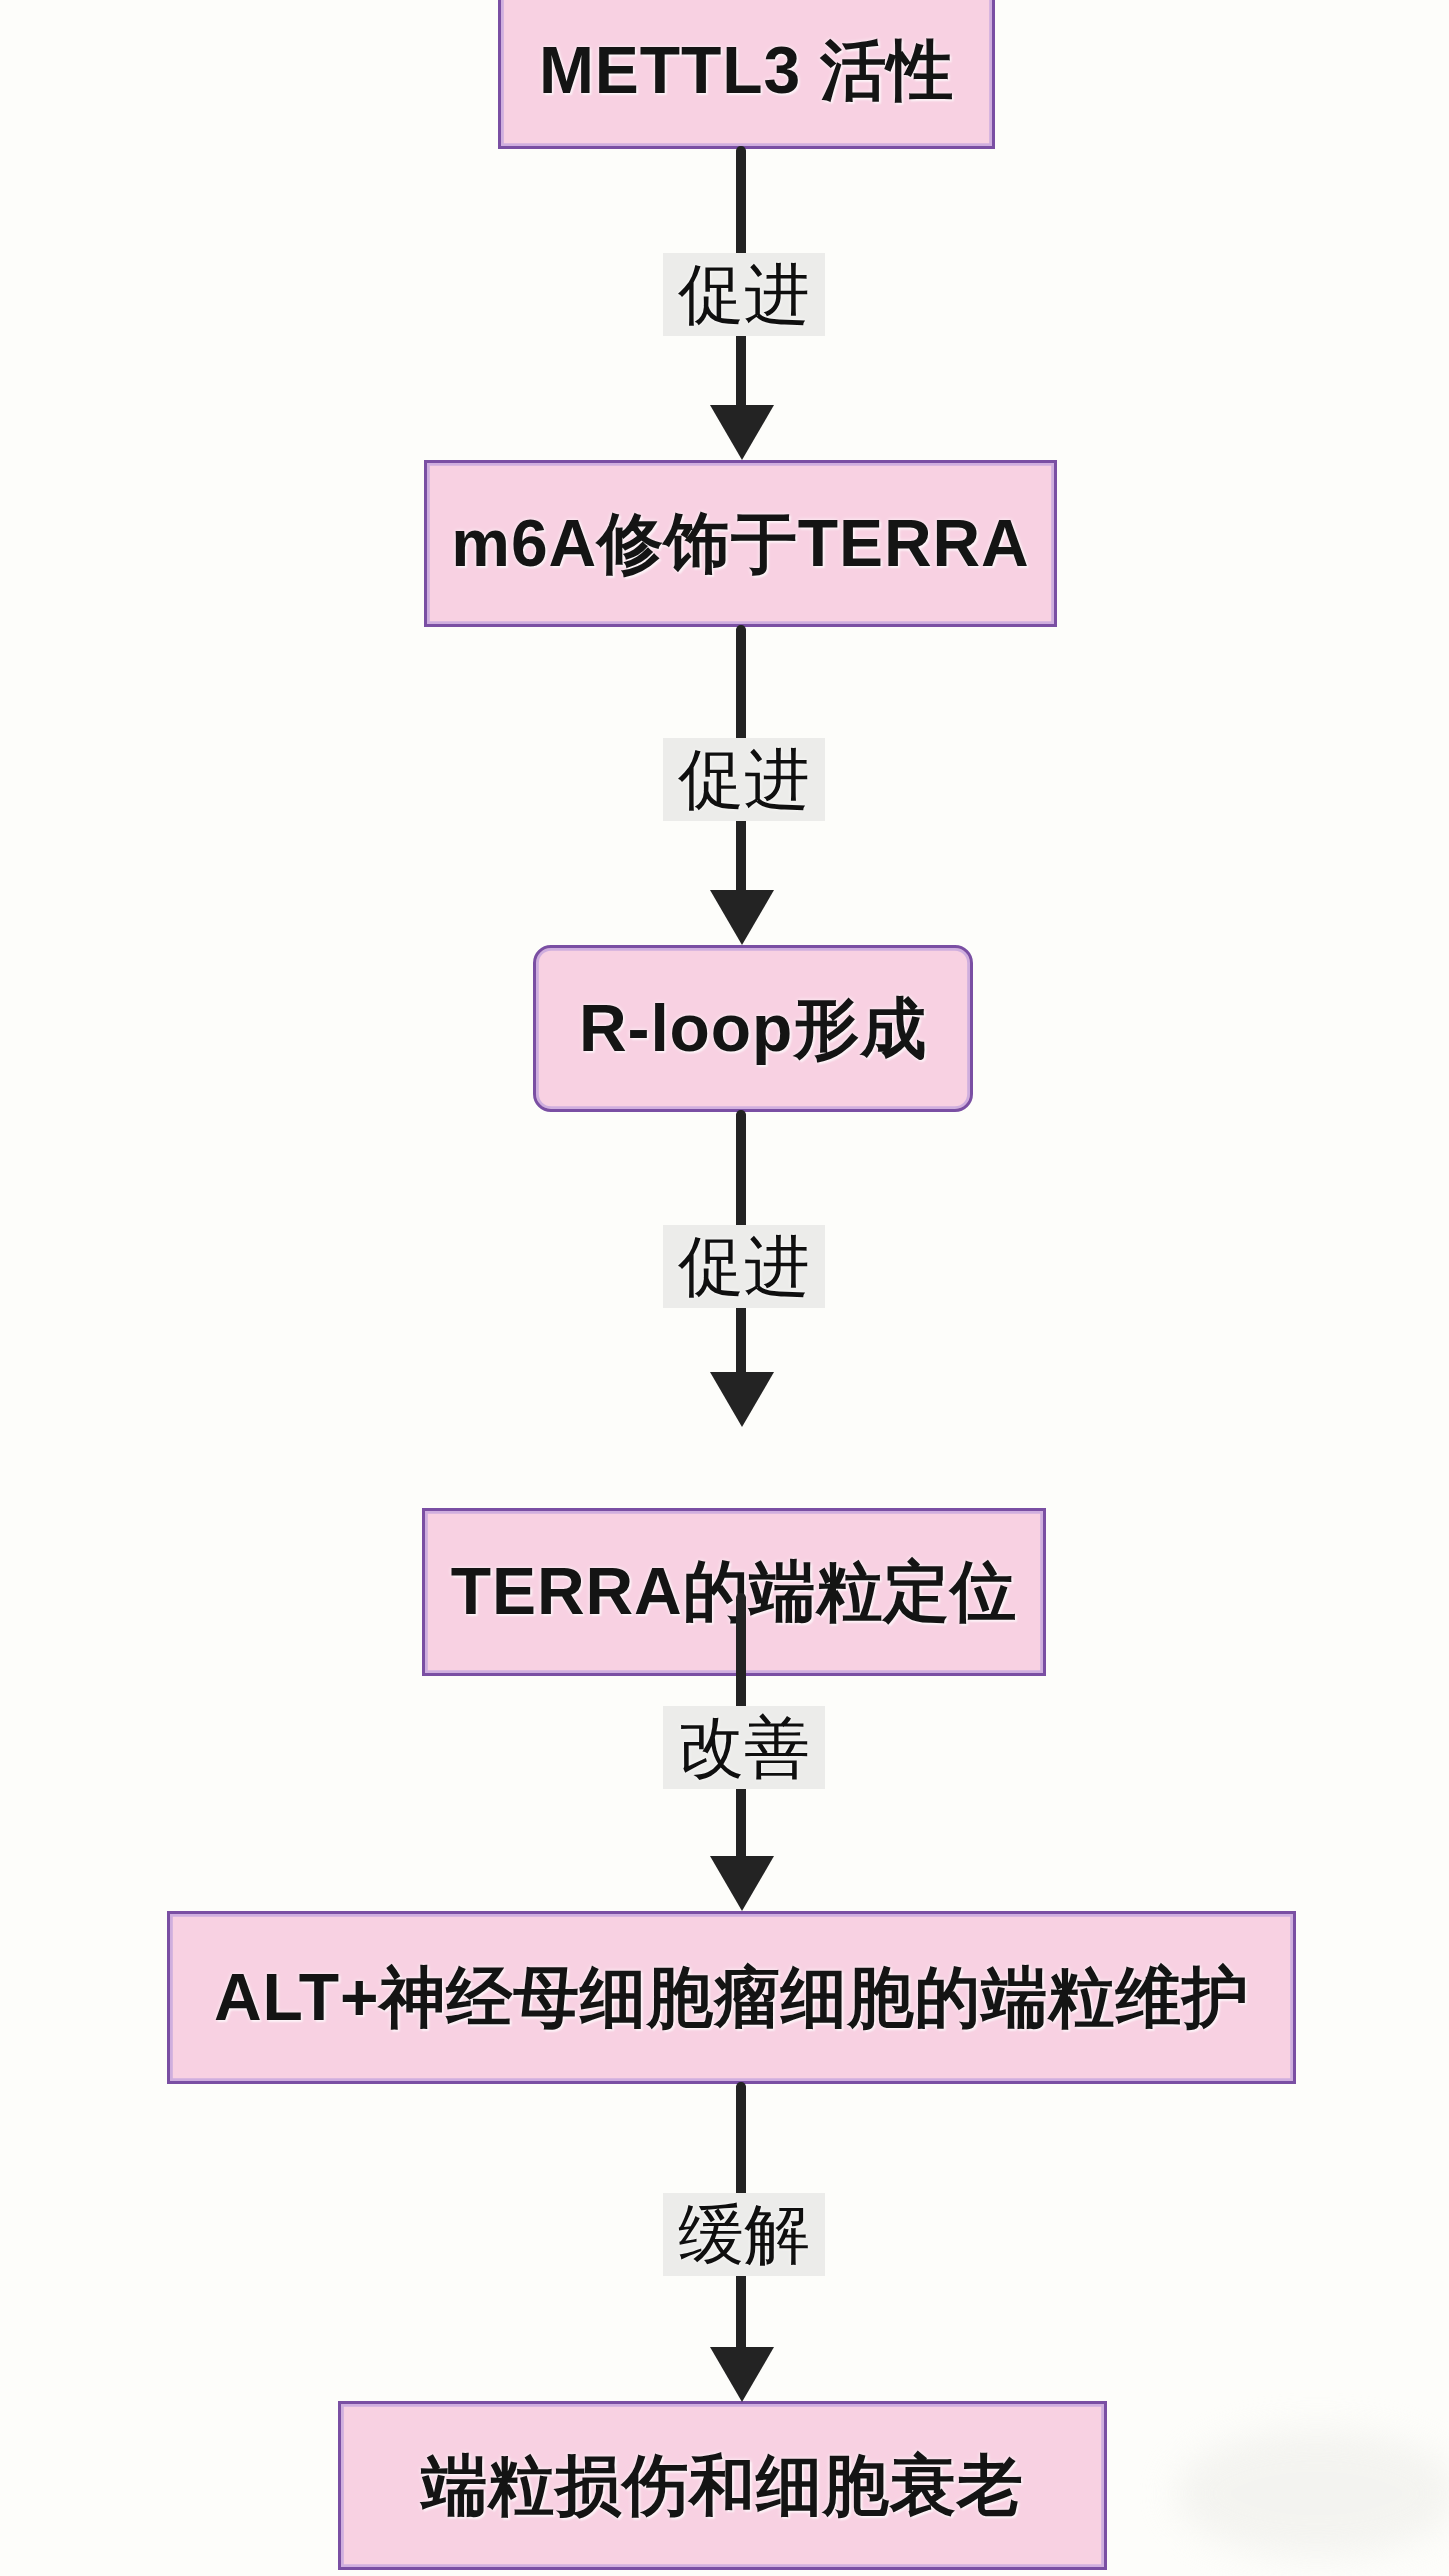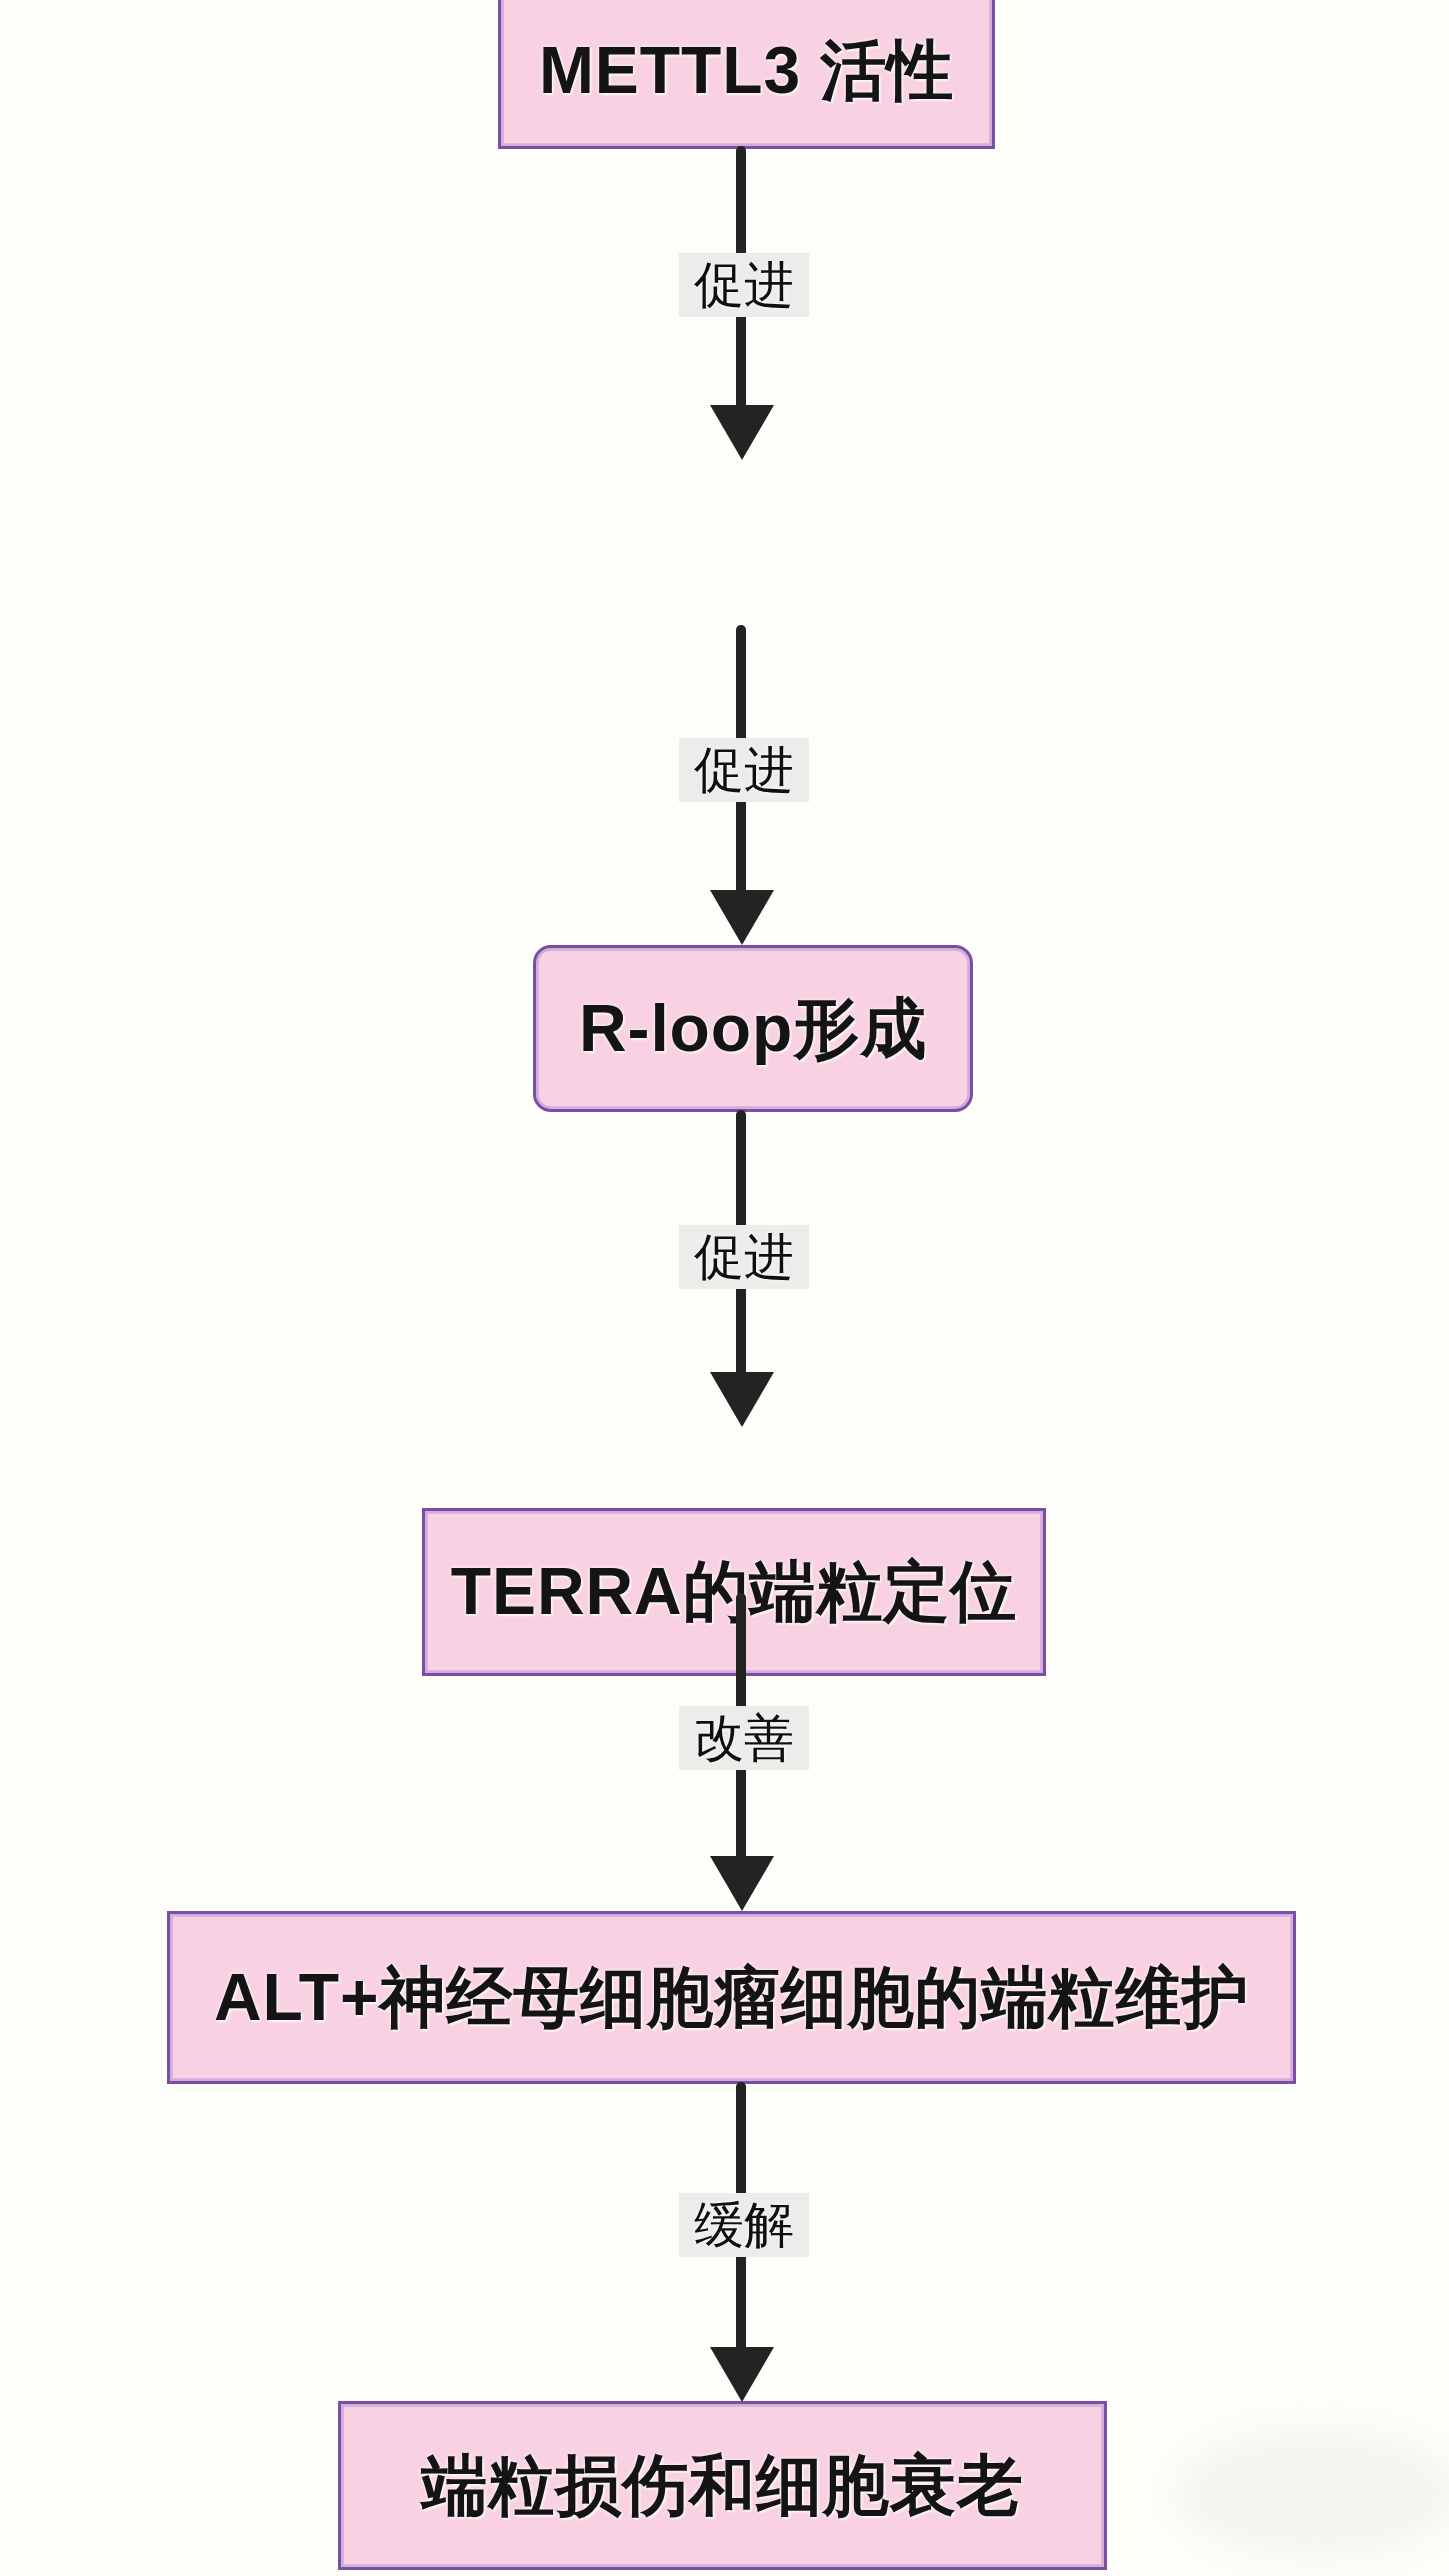--- a/index.html
+++ b/index.html
@@ -74,21 +74,21 @@
   .h3{top:1372px;}
   .h4{top:1856px;}
   .h5{top:2347px;}
 
   .edge-label{
     position:absolute;
     left:744px;
     transform:translateX(-50%);
     background:var(--edge-label-bg);
     color:#0f0f0f;
-    font-size:50px;
+    font-size:66px;
     font-weight:400;
     line-height:1.2;
     padding:1.9px 15px;
     white-space:nowrap;
     text-shadow:0 0 3.8px rgba(255,255,255,.9);
   }
   .l1{top:253px;}
   .l2{top:738px;}
   .l3{top:1225px;}
   .l4{top:1706px;}
@@ -104,20 +104,23 @@
     opacity:.7;
   }
 </style>
 </head>
 <body>
 
 <div class="canvas">
 
   <div class="node n1">
     <span>METTL3 活性</span>
+  </div>
+  <div class="node n2">
+    <span>m6A修饰于TERRA</span>
   </div>
   <div class="node n3">
     <span>R-loop形成</span>
   </div>
   <div class="node n4">
     <span>TERRA的端粒定位</span>
   </div>
   <div class="node n5">
     <span>ALT+神经母细胞瘤细胞的端粒维护</span>
   </div>

